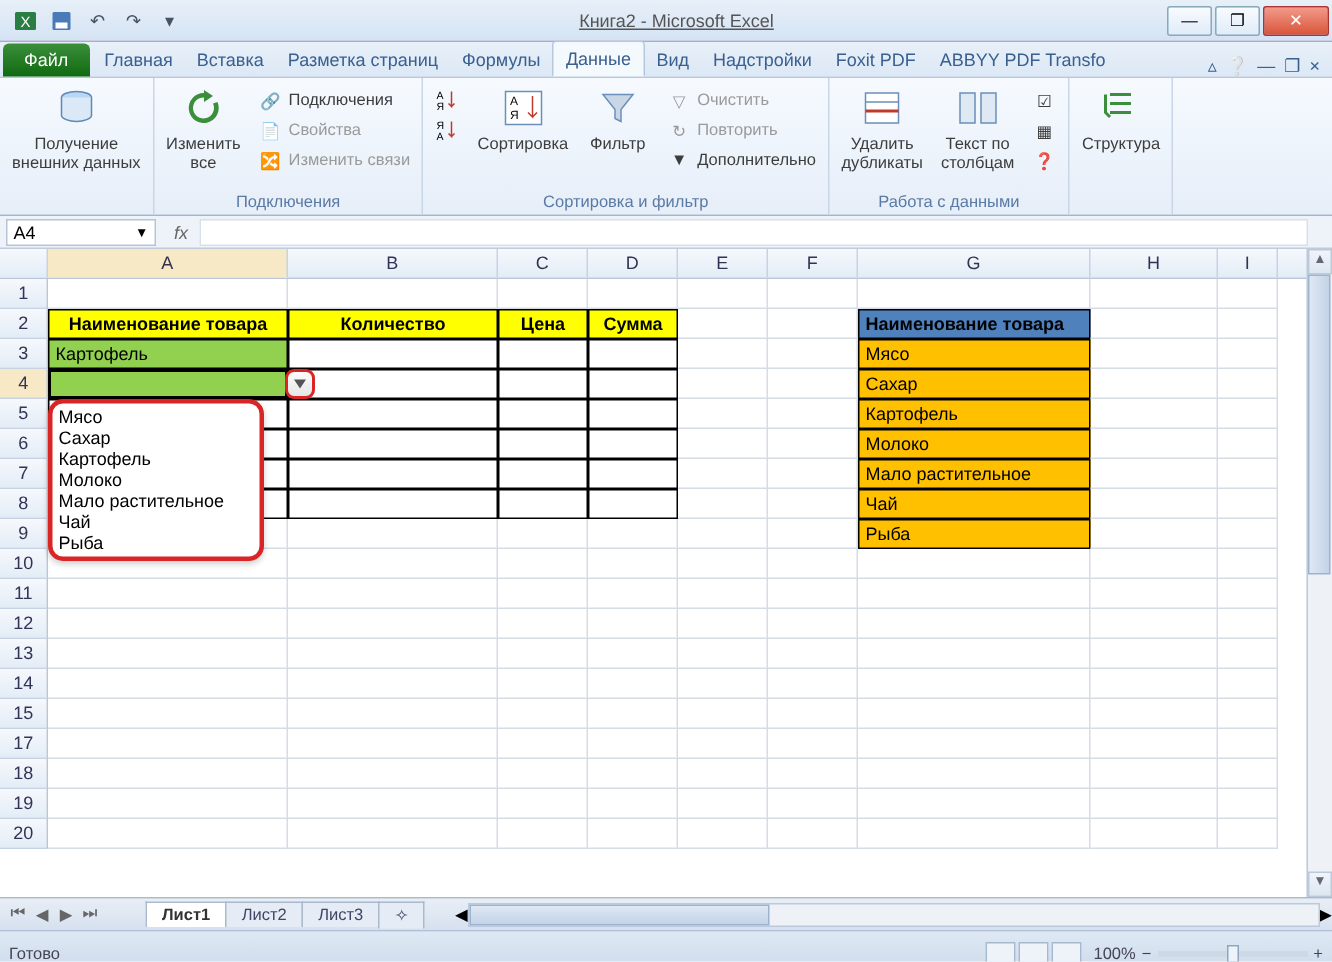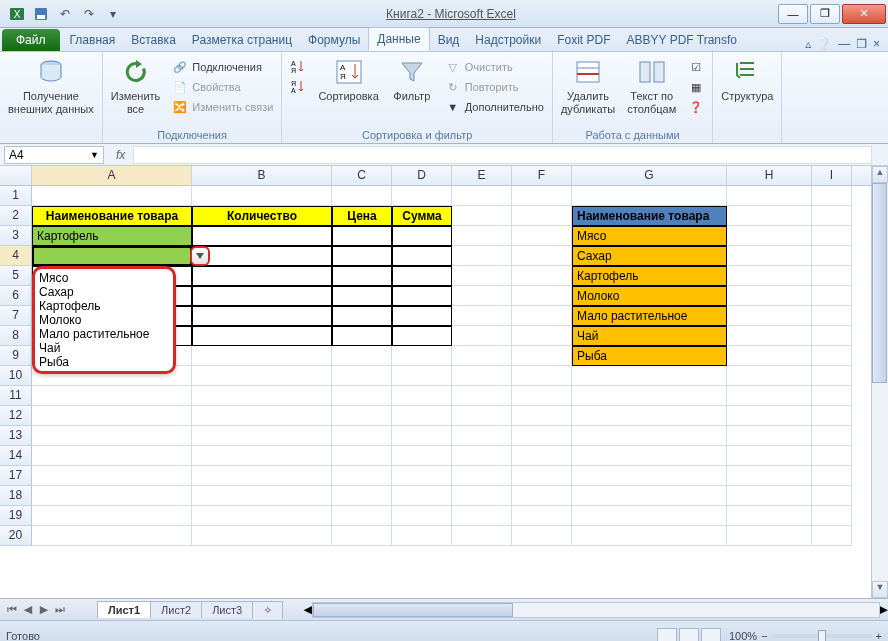--- a/index.html
+++ b/index.html
@@ -481,20 +481,32 @@
         <div class="cell cB"></div>
         <div class="cell cC"></div>
         <div class="cell cD"></div>
         <div class="cell cE"></div>
         <div class="cell cF"></div>
         <div class="cell cG"></div>
         <div class="cell cH"></div>
         <div class="cell cI"></div>
       </div>
       <div class="row">
+        <div class="rh">15</div>
+        <div class="cell cA"></div>
+        <div class="cell cB"></div>
+        <div class="cell cC"></div>
+        <div class="cell cD"></div>
+        <div class="cell cE"></div>
+        <div class="cell cF"></div>
+        <div class="cell cG"></div>
+        <div class="cell cH"></div>
+        <div class="cell cI"></div>
+      </div>
+      <div class="row">
         <div class="rh">17</div>
         <div class="cell cA"></div>
         <div class="cell cB"></div>
         <div class="cell cC"></div>
         <div class="cell cD"></div>
         <div class="cell cE"></div>
         <div class="cell cF"></div>
         <div class="cell cG"></div>
         <div class="cell cH"></div>
         <div class="cell cI"></div>

